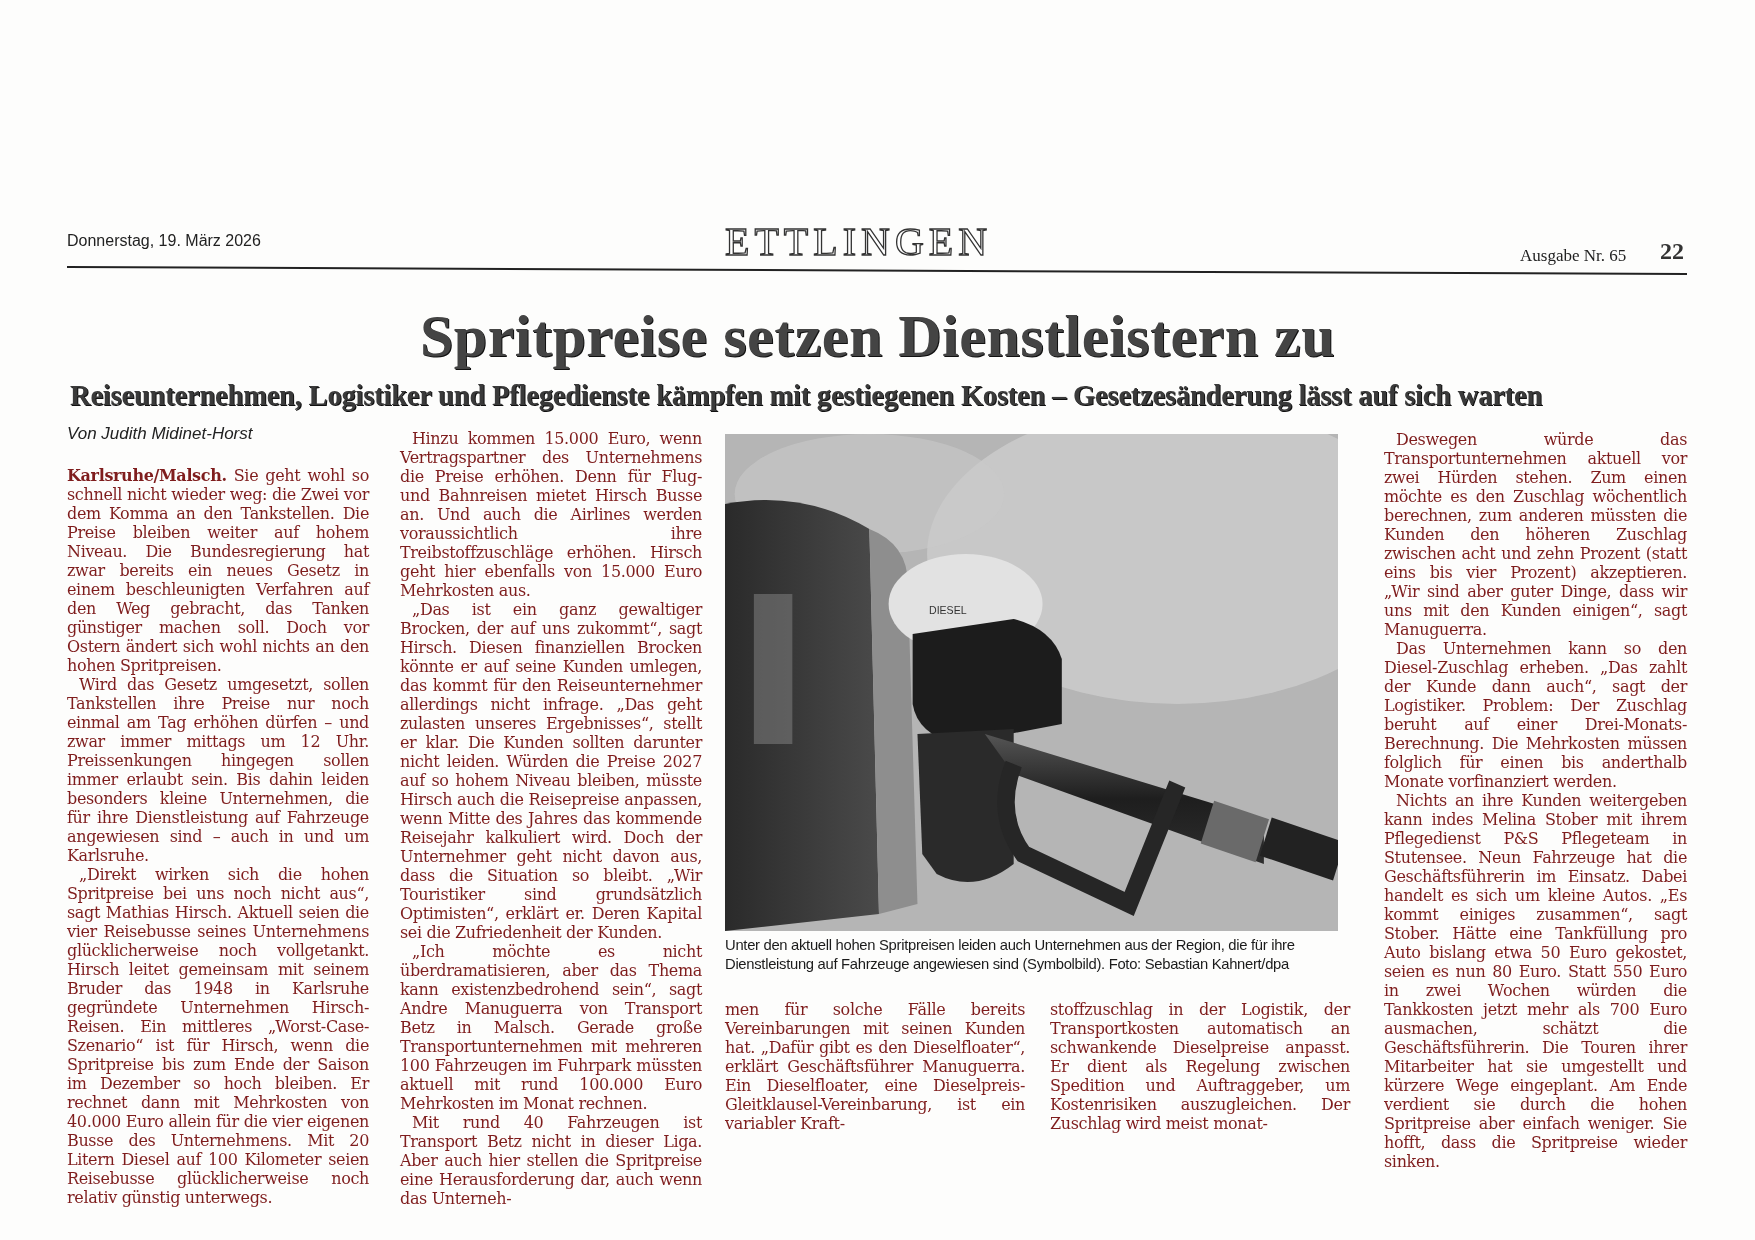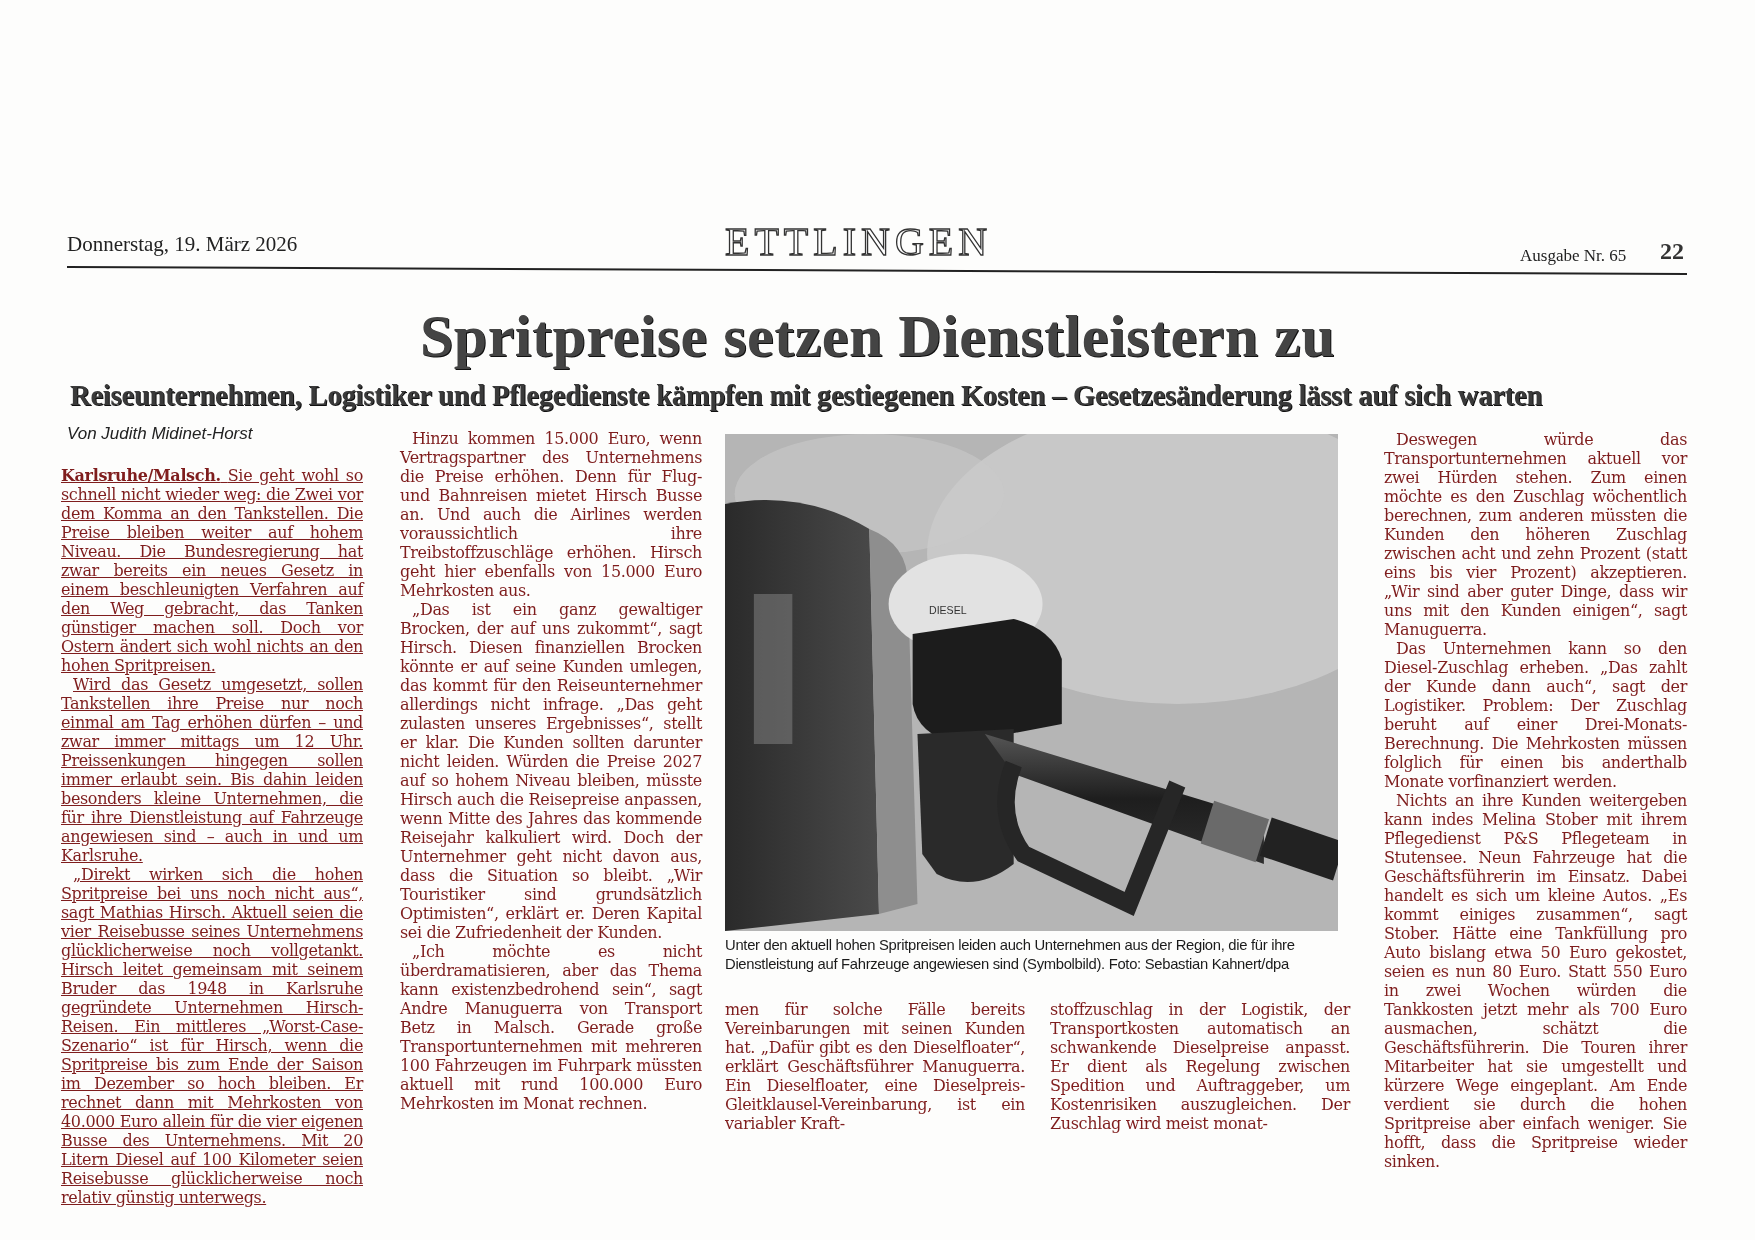--- a/index.html
+++ b/index.html
@@ -2,37 +2,37 @@
 <html><head>
 <meta charset="utf-8">
 <style>
   html, body { margin:0; padding:0; }
   body {
     width:1755px; height:1240px; position:relative; overflow:hidden;
     background:#fdfdfc; color:#1a1a1a;
     font-family:"DejaVu Serif", serif;
   }
   .abs { position:absolute; }
-  .hdr-date { left:67px; top:232px; font-size:21px; font-family:Liberation Serif, serif; color:#222; }
+  .hdr-date { left:67px; top:232px; font-size:16px; font-family:Liberation Sans, sans-serif; color:#222; }
   .hdr-title { left:725px; top:218px; font-size:40px; letter-spacing:5px; font-family:"Liberation Serif", serif; color:#fff;
     -webkit-text-stroke:1.3px #333; text-stroke:1.3px #333; }
   .hdr-issue { left:1520px; top:246px; font-size:17px; font-family:"Liberation Serif", serif; color:#222; }
   .hdr-page { left:1660px; top:238px; font-size:24px; font-family:"Liberation Serif", serif; color:#333; font-weight:bold; }
   .hdr-rule { left:67px; top:266px; width:1620px; height:2px; background:#222; transform:rotate(0.25deg); transform-origin:left; }
   .headline { left:0; width:1755px; top:302px; text-align:center; font-size:60px; font-weight:bold;
     font-family:"Liberation Serif", serif; color:#444; letter-spacing:0.5px;
     text-shadow:1px 1px 0 #111; }
   .subhead { left:70px; width:1620px; top:380px; font-size:28.5px; font-weight:bold; font-family:"Liberation Serif", serif;
     color:#3a3a3a; text-shadow:1px 1px 0 #111; white-space:nowrap; letter-spacing:-0.2px; }
   .byline { left:67px; top:424px; font-size:17px; font-style:italic; font-family:"Liberation Sans", sans-serif; color:#222; }
   .col { font-size:16px; line-height:19px; text-align:justify; hyphens:manual; font-family:"DejaVu Serif", serif; color:#7f1d1d; letter-spacing:-0.35px; }
   .col p { margin:0; text-indent:12px; }
   .col p.first { text-indent:0; }
   .dateline { font-weight:bold; }
-  .col1 { left:61px; top:466px; width:302px;text-decoration:underline; }
+  .col1 { left:67px; top:466px; width:302px; }
   .col2 { left:400px; top:429px; width:302px; }
   .col3 { left:725px; top:1000px; width:300px; }
   .col4 { left:1050px; top:1000px; width:300px; }
   .col5 { left:1384px; top:430px; width:303px; }
   .photo { left:725px; top:434px; width:613px; height:497px; overflow:hidden;
     background:radial-gradient(ellipse at 70% 25%, #d9d9d9 0%, #b8b8b8 40%, #9a9a9a 75%, #888 100%); }
   .photo svg { width:100%; height:100%; display:block; }
   .caption { left:725px; top:936px; width:640px; font-size:14.8px; line-height:19px; 
     font-family:"Liberation Sans", sans-serif; color:#1b1b1b; letter-spacing:-0.3px; }
 </style>
@@ -52,20 +52,21 @@
 <div class="abs col col1">
   <p class="first"><span class="dateline">Karlsruhe/Malsch.</span> <span>Sie geht wohl so schnell nicht wieder weg: die Zwei vor dem Komma an den Tankstellen. Die Preise bleiben weiter auf hohem Niveau. Die Bundesregierung hat zwar bereits ein neues Gesetz in einem beschleunigten Verfahren auf den Weg gebracht, das Tanken günstiger machen soll. Doch vor Ostern ändert sich wohl nichts an den hohen Spritpreisen.</span></p>
   <p>Wird das Gesetz umgesetzt, sollen Tankstellen ihre Preise nur noch einmal am Tag erhöhen dürfen – und zwar immer mittags um 12 Uhr. Preissenkungen hingegen sollen immer erlaubt sein. Bis dahin leiden besonders kleine Unternehmen, die für ihre Dienstleistung auf Fahrzeuge angewiesen sind – auch in und um Karlsruhe.</p>
   <p>„Direkt wirken sich die hohen Spritpreise bei uns noch nicht aus“, sagt Mathias Hirsch. Aktuell seien die vier Reisebusse seines Unternehmens glücklicherweise noch vollgetankt. Hirsch leitet gemeinsam mit seinem Bruder das 1948 in Karlsruhe gegründete Unternehmen Hirsch-Reisen. Ein mittleres „Worst-Case-Szenario“ ist für Hirsch, wenn die Spritpreise bis zum Ende der Saison im Dezember so hoch bleiben. Er rechnet dann mit Mehrkosten von 40.000 Euro allein für die vier eigenen Busse des Unternehmens. Mit 20 Litern Diesel auf 100 Kilometer seien Reisebusse glücklicherweise noch relativ günstig unterwegs.</p>
 </div>
 
 <div class="abs col col2">
   <p>Hinzu kommen 15.000 Euro, wenn Vertragspartner des Unternehmens die Preise erhöhen. Denn für Flug- und Bahnreisen mietet Hirsch Busse an. Und auch die Airlines werden voraussichtlich ihre Treibstoffzuschläge erhöhen. Hirsch geht hier ebenfalls von 15.000 Euro Mehrkosten aus.</p>
   <p>„Das ist ein ganz gewaltiger Brocken, der auf uns zukommt“, sagt Hirsch. Diesen finanziellen Brocken könnte er auf seine Kunden umlegen, das kommt für den Reiseunternehmer allerdings nicht infrage. „Das geht zulasten unseres Ergebnisses“, stellt er klar. Die Kunden sollten darunter nicht leiden. Würden die Preise 2027 auf so hohem Niveau bleiben, müsste Hirsch auch die Reisepreise anpassen, wenn Mitte des Jahres das kommende Reisejahr kalkuliert wird. Doch der Unternehmer geht nicht davon aus, dass die Situation so bleibt. „Wir Touristiker sind grundsätzlich Optimisten“, erklärt er. Deren Kapital sei die Zufriedenheit der Kunden.</p>
   <p>„Ich möchte es nicht überdramatisieren, aber das Thema kann existenzbedrohend sein“, sagt Andre Manuguerra von Transport Betz in Malsch. Gerade große Transportunternehmen mit mehreren 100 Fahrzeugen im Fuhrpark müssten aktuell mit rund 100.000 Euro Mehrkosten im Monat rechnen.</p>
+  <p>Mit rund 40 Fahrzeugen ist Transport Betz nicht in dieser Liga. Aber auch hier stellen die Spritpreise eine Herausforderung dar, auch wenn das Unterneh-</p>
 </div>
 
 <div class="abs photo">
   <svg viewBox="0 0 637 497" preserveAspectRatio="none">
     <defs>
       <linearGradient id="car" x1="0" x2="1" y1="0" y2="0">
         <stop offset="0" stop-color="#2a2a2a"></stop>
           <stop offset="1" stop-color="#4a4a4a"></stop>
       </linearGradient>
       <linearGradient id="hose" x1="0" x2="0" y1="0" y2="1">

